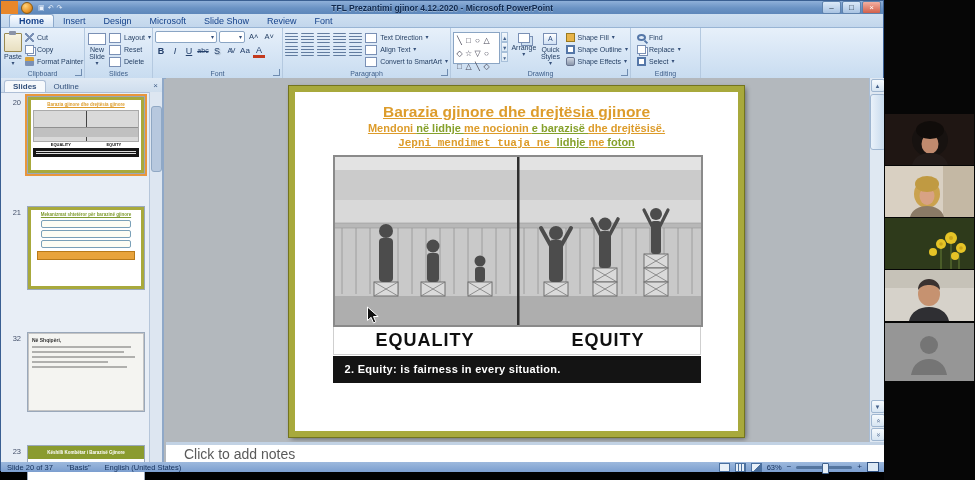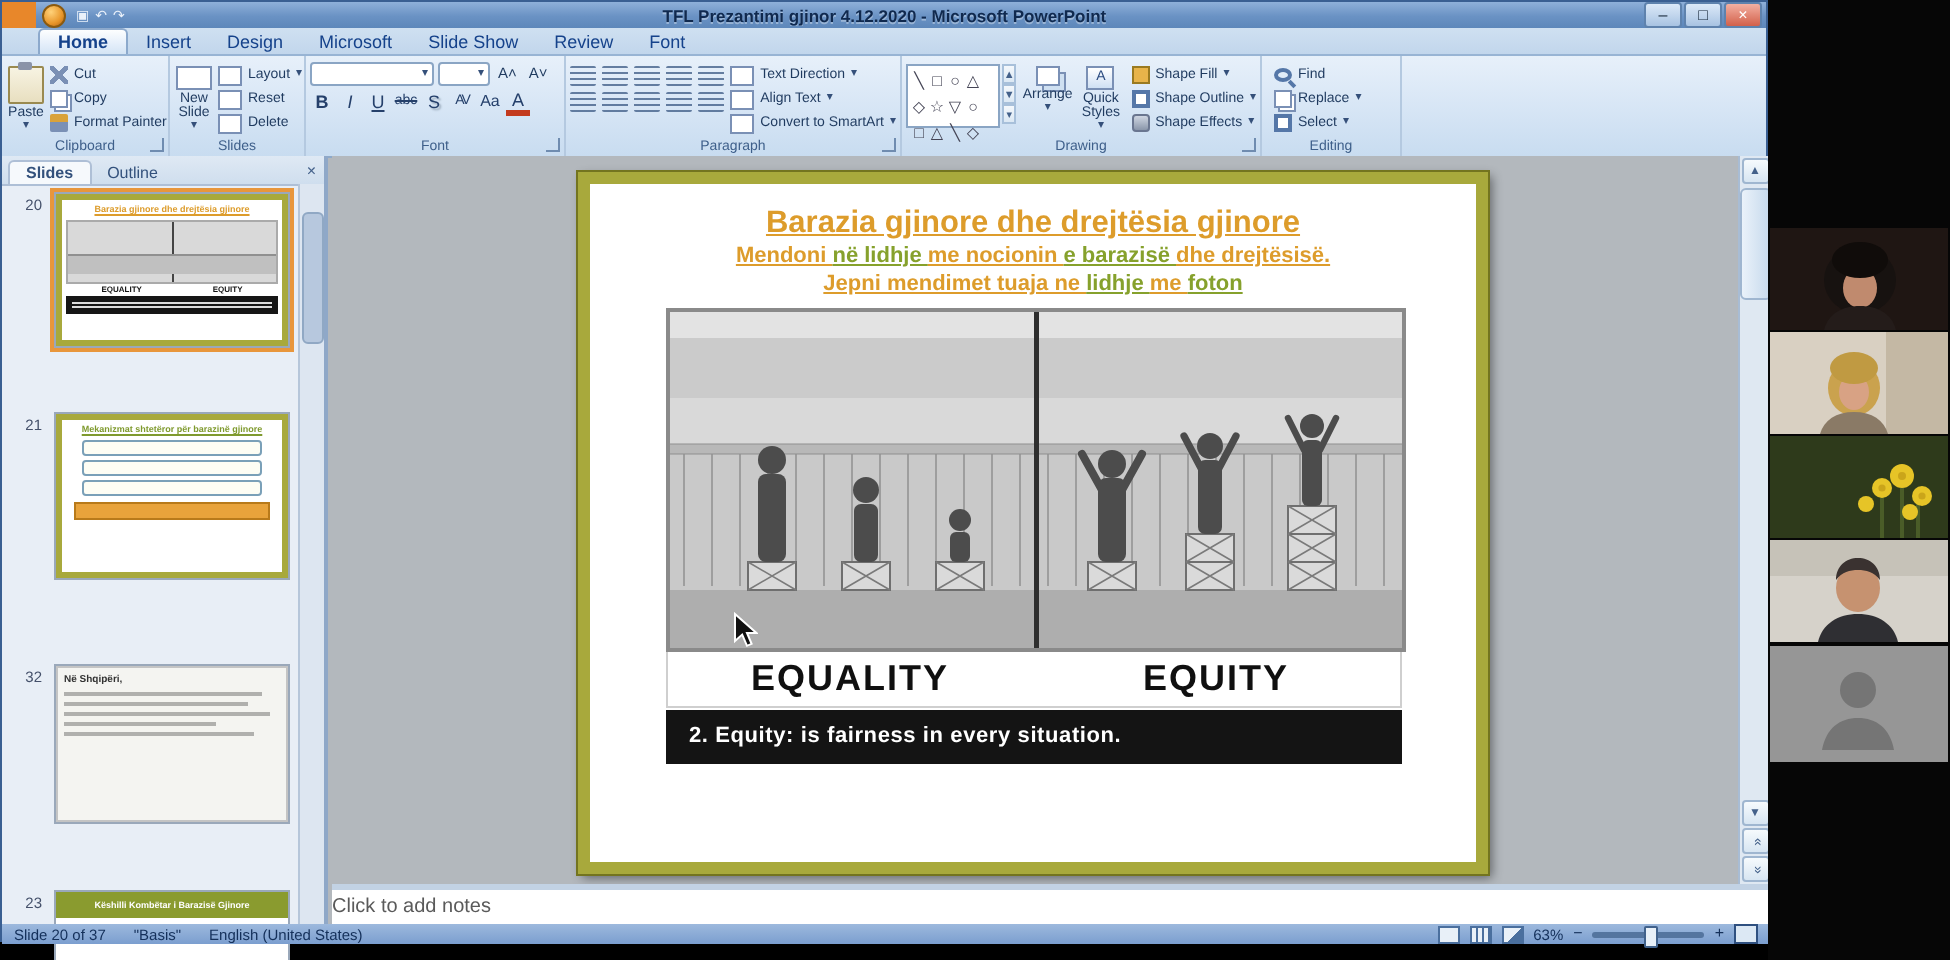--- a/index.html
+++ b/index.html
@@ -9,21 +9,21 @@
   #rec-badge{position:absolute;left:0;top:0;width:17px;height:13px;background:#e8872a;z-index:9;}
   #titlebar{position:absolute;left:0;top:0;width:100%;height:13px;background:linear-gradient(#8fb0d9,#6a92c4 55%,#5d87ba);display:flex;align-items:center;}
   .orb{width:10px;height:10px;border-radius:50%;margin-left:20px;background:radial-gradient(circle at 35% 30%,#ffd27a,#e8962a 60%,#b05f10);border:1px solid #8a5a10;}
   .qat{display:flex;gap:3px;margin-left:5px;font-size:7px;color:#eaf1fa;}
   .qat span{cursor:default;}
   .tb-title{flex:1;text-align:center;font-size:8.5px;font-weight:bold;color:#10294e;text-shadow:0 1px 0 rgba(255,255,255,.35);white-space:nowrap;overflow:hidden;}
   .wbtns{display:flex;gap:1px;margin-right:2px;}
   .wb{width:17px;height:11px;font-size:8px;line-height:11px;text-align:center;color:#123;background:linear-gradient(#dce9f8,#a8c3e2);border:1px solid #5e82ad;border-radius:2px;}
   .wb.close{background:linear-gradient(#f3b0a2,#d2604a);color:#fff;}
   
-  #tabrow{position:absolute;left:0;top:13px;width:100%;height:14px;background:linear-gradient(#cfe0f1,#c2d6ec);border-bottom:1px solid #98b4d4;display:flex;align-items:flex-end;padding-left:18px;box-sizing:border-box;}
+  #tabrow{position:absolute;left:0;top:13px;width:100%;height:14px;background:linear-gradient(#cfe0f1,#c2d6ec);border-bottom:1px solid #98b4d4;display:flex;align-items:flex-end;padding-left:8px;box-sizing:border-box;}
   .rtab{font-size:9px;color:#15428b;padding:1px 9px 1px 9px;border-radius:3px 3px 0 0;cursor:default;}
   .rtab.active{background:linear-gradient(#fdfefe,#e4eefa 60%,#d4e4f4);border:1px solid #8ca9cc;border-bottom:none;font-weight:bold;}
   
   #ribbon{position:absolute;left:0;top:27px;width:100%;height:50px;background:linear-gradient(#e7f0fa,#d6e5f5 55%,#c8dcf0);border-bottom:1px solid #8ea9c9;display:flex;}
   .grp{position:relative;height:50px;border-right:1px solid #b4c9e0;box-sizing:border-box;padding:2px 2px 11px 2px;}
   .glabel{position:absolute;bottom:1px;left:0;right:0;text-align:center;font-size:7px;color:#3e5f8a;}
   .dlg{position:absolute;right:2px;bottom:2px;width:6px;height:6px;border-right:1px solid #6f8cb0;border-bottom:1px solid #6f8cb0;}
   .g-clip{width:84px;display:flex;}
   .g-slides{width:68px;display:flex;}
   .g-font{width:130px;}
@@ -114,21 +114,21 @@
   .caps{background:#141414;color:#fff;padding:5px 12px;margin-top:1px;}
   .caps div{font-size:11px;font-weight:bold;letter-spacing:.3px;line-height:17px;}
   
   #vscroll{position:absolute;left:868px;top:77px;width:16px;height:364px;background:#dfe8f2;border-left:1px solid #a8bcd4;box-sizing:border-box;}
   .sc-btn{width:14px;height:13px;margin:1px auto 0 auto;background:linear-gradient(#f6fafd,#d7e5f2);border:1px solid #9fb6d0;border-radius:2px;font-size:6px;text-align:center;line-height:12px;color:#44618a;box-sizing:border-box;}
   #vthumb{width:14px;height:54px;margin:2px auto 0 auto;background:linear-gradient(90deg,#eaf2fa,#c6d9ec);border:1px solid #9fb6d0;border-radius:3px;}
   #vsc-bottom{position:absolute;bottom:1px;left:0;width:100%;}
   .rot90{display:inline-block;transform:rotate(90deg);font-size:7px;}
   
   #notes{position:absolute;left:165px;top:441px;width:719px;height:20px;background:#fff;border-top:3px solid #c2d2e4;box-sizing:border-box;display:flex;align-items:center;}
-  #notes span{font-size:10px;color:#5a5a5a;margin-left:0;}
+  #notes span{font-size:14px;color:#5a5a5a;margin-left:18px;}
   
   #statusbar{position:absolute;left:0;top:461px;width:884px;height:10px;background:linear-gradient(#9db9dd,#7b9ecf);display:flex;align-items:center;font-size:7.5px;color:#14305a;box-sizing:border-box;padding:0 6px;}
   #statusbar .sleft{display:flex;gap:14px;white-space:nowrap;}
   #statusbar .sright{margin-left:auto;display:flex;align-items:center;gap:5px;}
   .viewic{width:9px;height:7px;background:#e8f0f8;border:1px solid #4a6f9e;}
   .viewic.v2{background:repeating-linear-gradient(90deg,#e8f0f8 0 2px,#4a6f9e 2px 3px);}
   .viewic.v3{background:linear-gradient(135deg,#e8f0f8 55%,#4a6f9e 55%);}
   .zoomtrack{width:56px;height:3px;background:#54759f;border-radius:2px;position:relative;}
   .zoomknob{position:absolute;left:45%;top:-3px;width:5px;height:9px;background:#e8f0f8;border:1px solid #41628c;border-radius:1px;}
   .zbtn{font-size:8px;line-height:8px;color:#14305a;}
@@ -414,21 +414,21 @@
 
       <div id="panelscroll">
         <div class="pthumb"></div>
       </div>
     </div>
 
     <div id="mainarea">
       <div id="slide">
         <div class="s-title">Barazia gjinore dhe drejtësia gjinore</div>
         <div class="s-sub"><span style="color: rgb(221, 156, 43);">Mendoni </span><span style="color: rgb(134, 161, 44);">në lidhje </span><span style="color: rgb(221, 156, 43);">me nocionin </span><span style="color: rgb(134, 161, 44);">e barazisë </span><span style="color: rgb(221, 156, 43);">dhe drejtësisë.</span></div>
-        <div class="s-sub"><span style="color: rgb(221, 156, 43);">Jepni mendimet tuaja ne </span><span style="color: rgb(134, 161, 44); text-align: center;">lidhje </span><span style="color: rgb(221, 156, 43);">me </span><span style="color: rgb(134, 161, 44);">foton</span></div>
+        <div class="s-sub"><span style="color: rgb(221, 156, 43); font-family: Liberation Mono, monospace;">Jepni mendimet tuaja ne </span><span style="color: rgb(134, 161, 44); text-align: center;">lidhje </span><span style="color: rgb(221, 156, 43);">me </span><span style="color: rgb(134, 161, 44);">foton</span></div>
 
         <div class="figure">
           <svg class="cartoon" width="368" height="170" viewBox="0 0 368 170">
             <rect width="368" height="170" fill="#e3e3e3"></rect>
             <rect y="14" width="368" height="30" fill="#cbcbcb"></rect>
             <rect y="44" width="368" height="26" fill="#d9d9d9"></rect>
 
             <rect y="70" width="368" height="70" fill="#c9c9c9"></rect>
             <path d="M8 72V138M22 72V138M36 72V138M50 72V138M64 72V138M78 72V138M92 72V138M106 72V138M120 72V138M134 72V138M148 72V138M162 72V138M176 72V138M190 72V138M204 72V138M218 72V138M232 72V138M246 72V138M260 72V138M274 72V138M288 72V138M302 72V138M316 72V138M330 72V138M344 72V138M358 72V138" stroke="#9e9e9e" stroke-width="1"></path>
             <rect y="67" width="368" height="5" fill="#b8b8b8" stroke="#8f8f8f" stroke-width="0.5"></rect>

